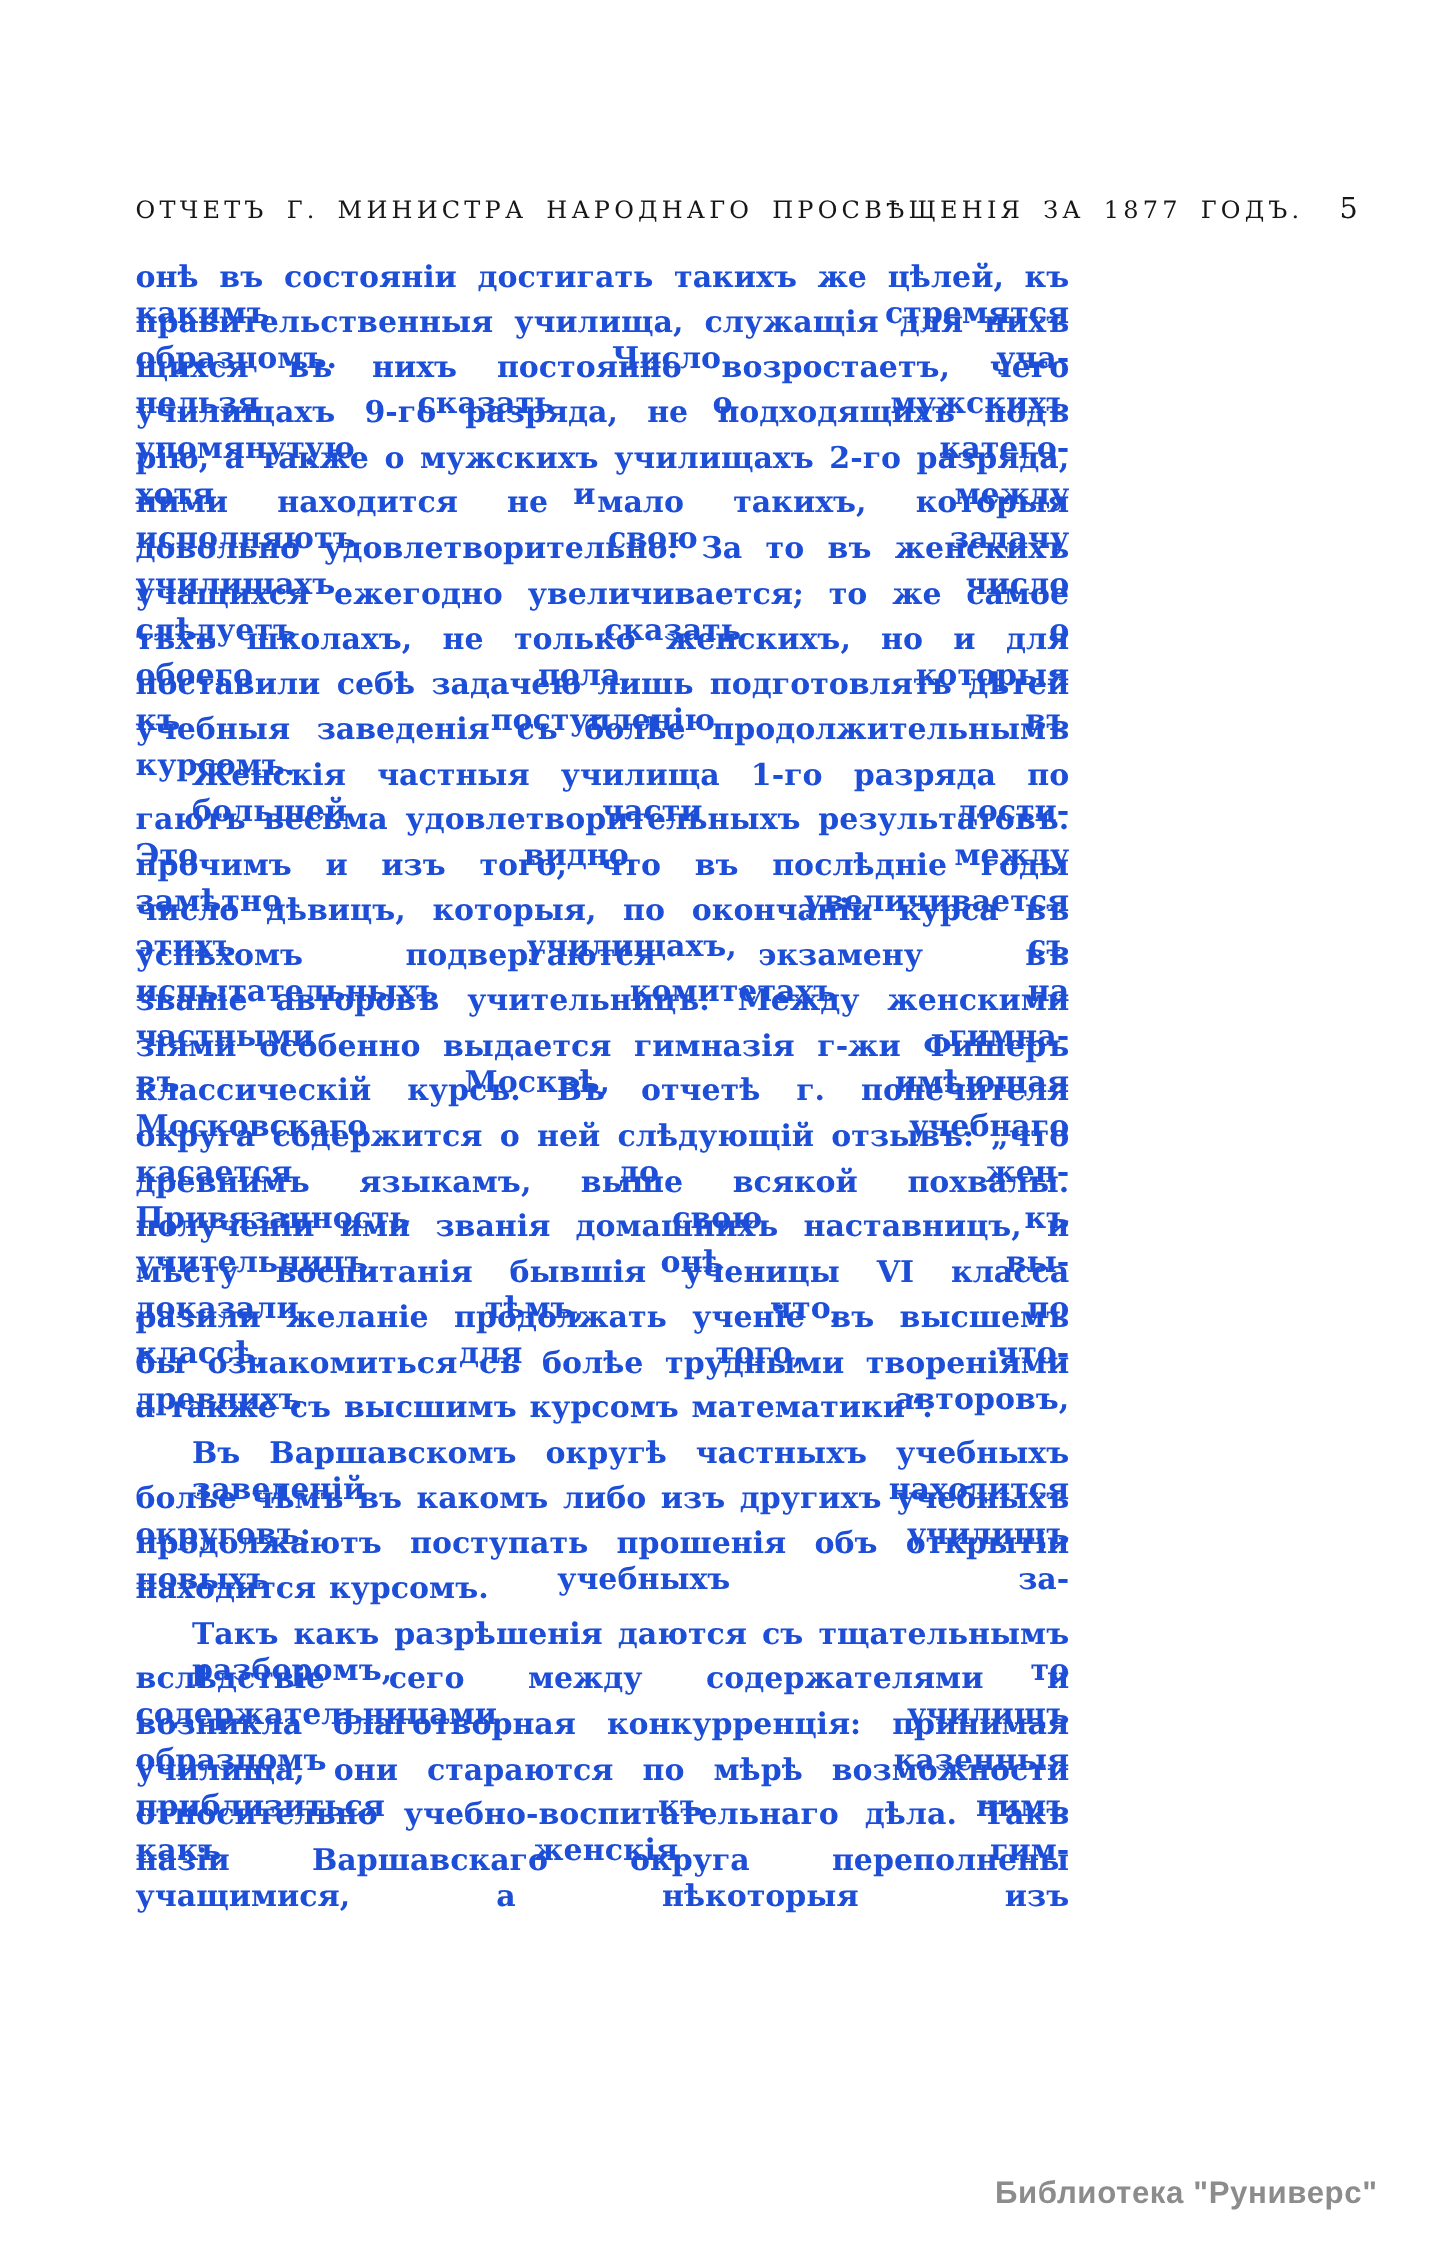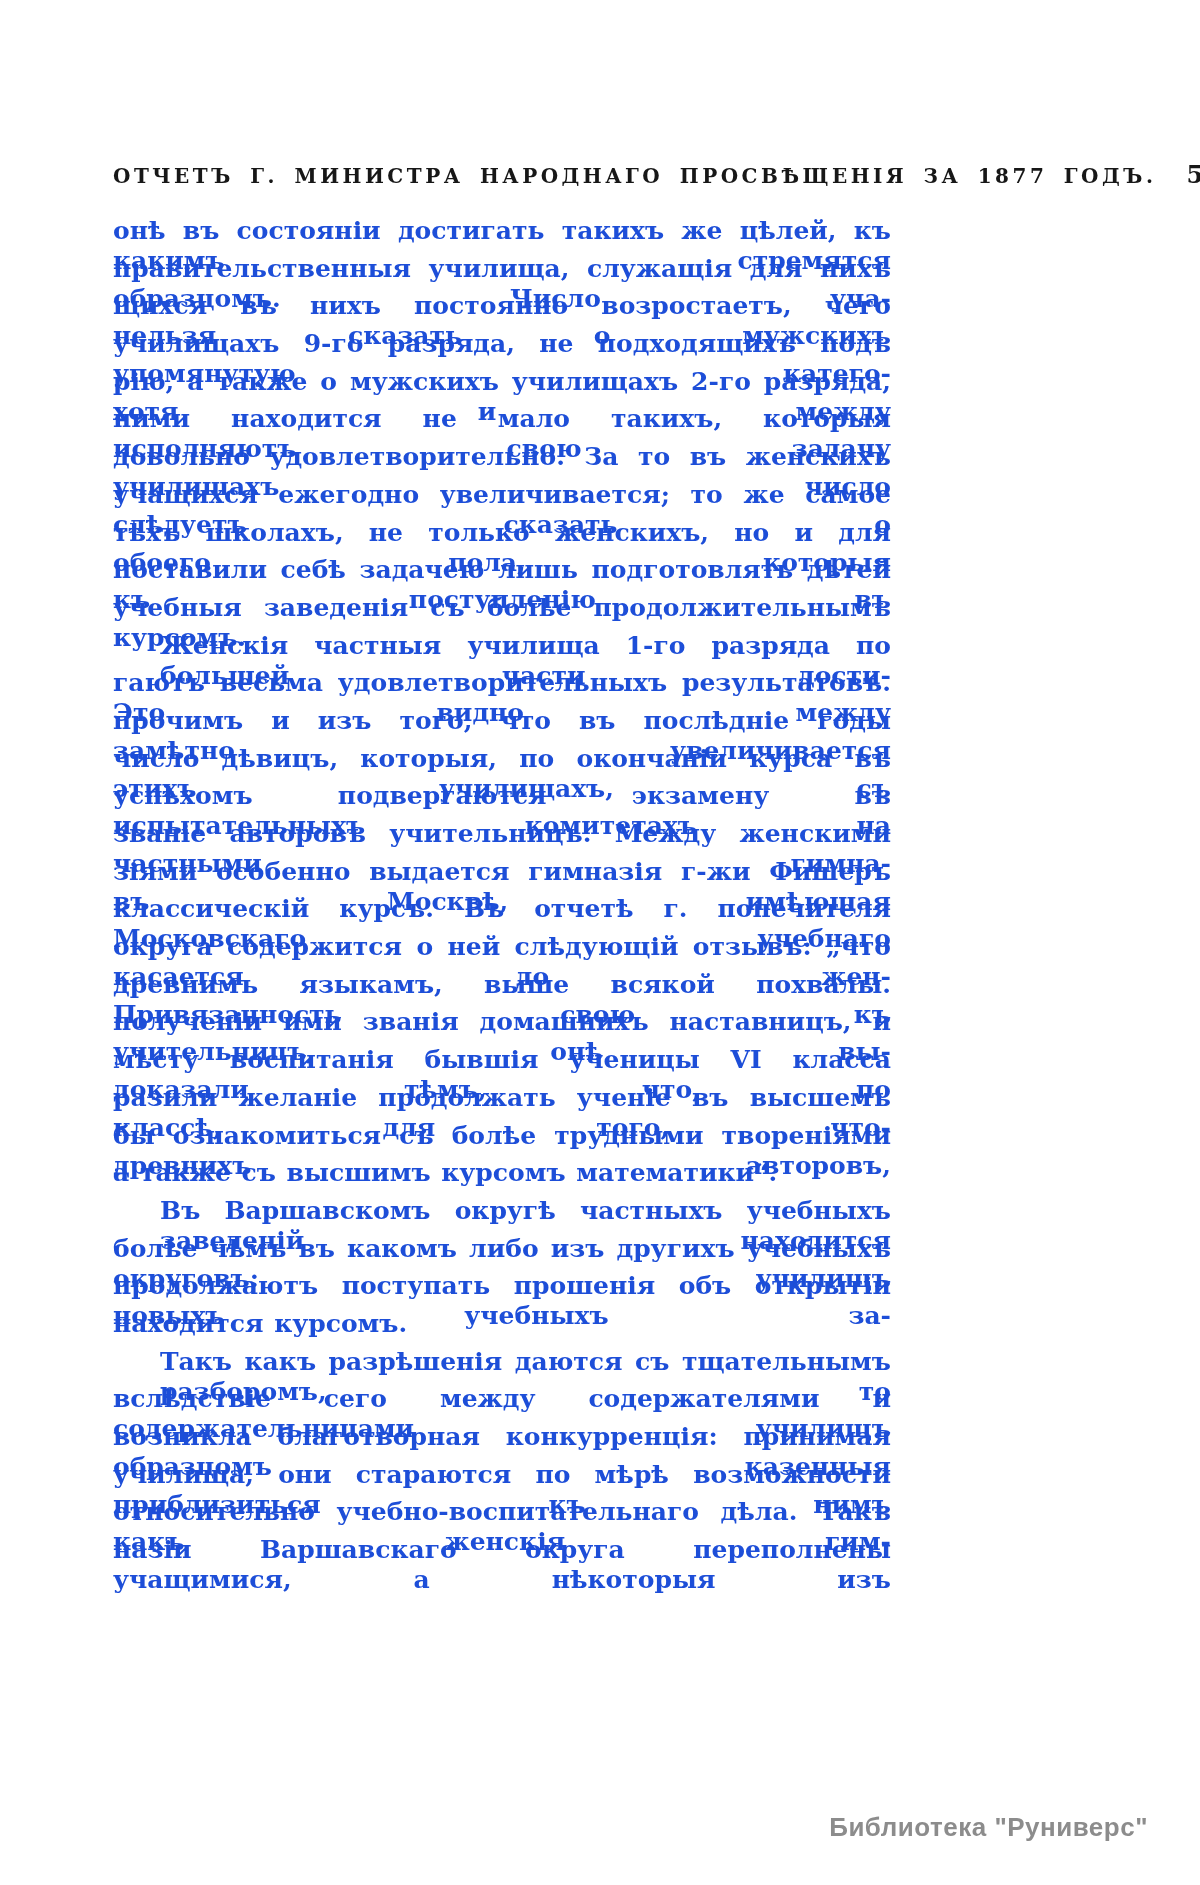--- a/index.html
+++ b/index.html
@@ -18,21 +18,21 @@
   }
   
   .running-head {
     position: absolute;
     top: 160px;
     left: 113px;
     width: 778px;
     display: flex;
     justify-content: space-between;
     align-items: baseline;
-    font-weight: bold;
+    font-weight: normal;
     font-size: 20px;
     letter-spacing: 3.5px;
     word-spacing: 6px;
     color: #171717;
     white-space: nowrap;
   }
   .running-head .pagenum {
     font-size: 24px;
     letter-spacing: 0;
     padding-left: 30px;

